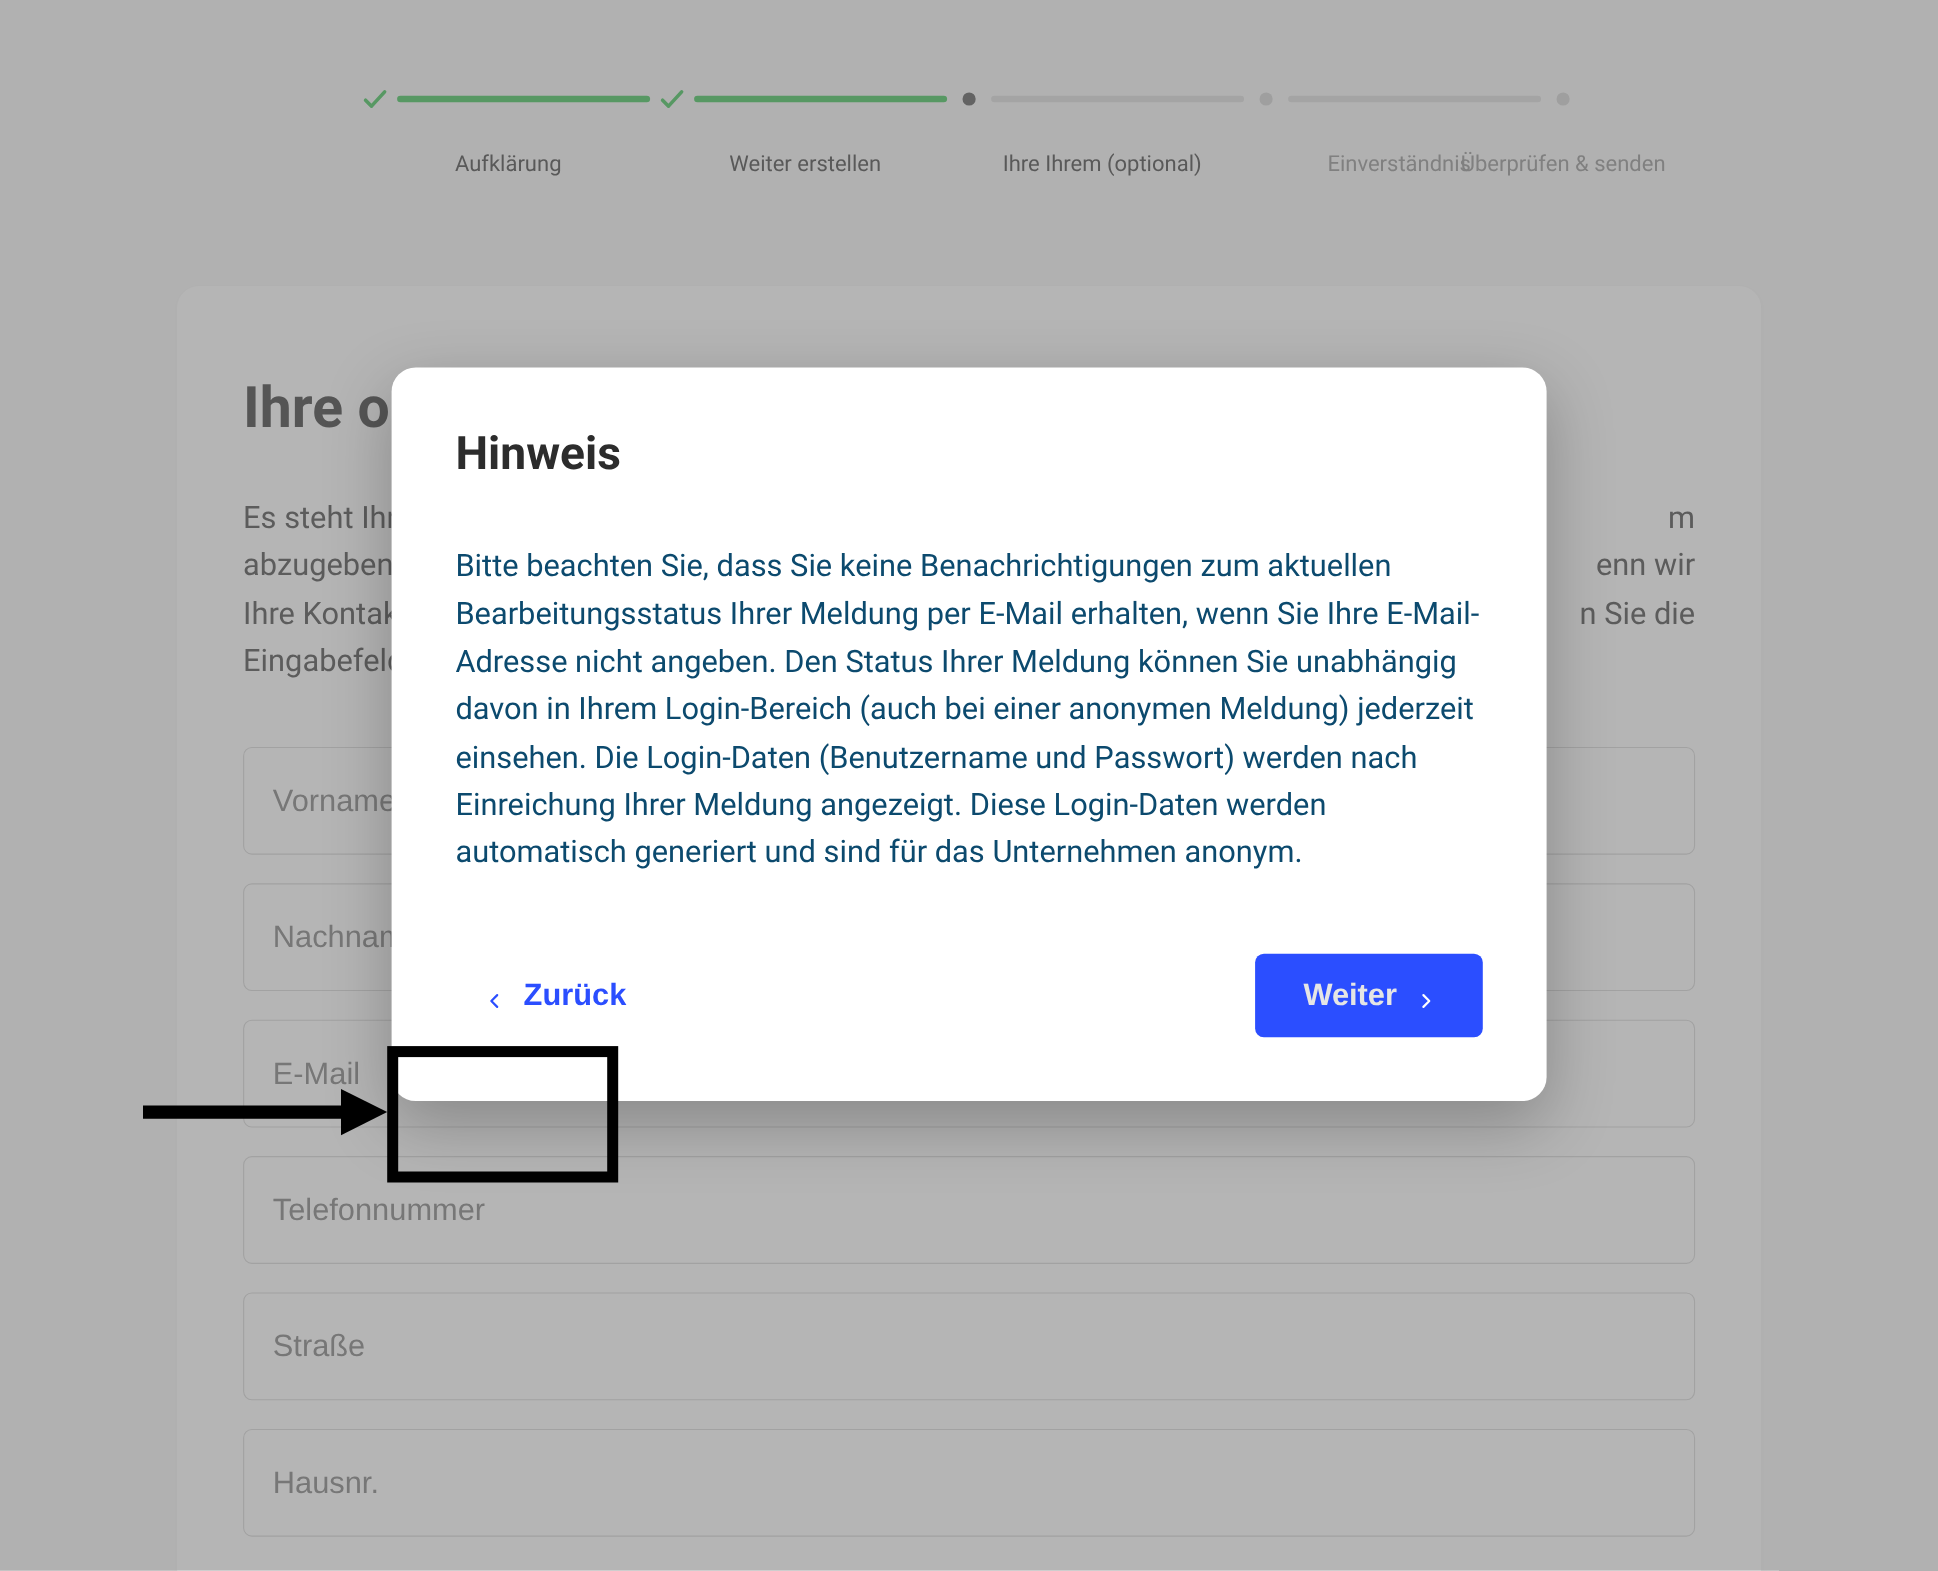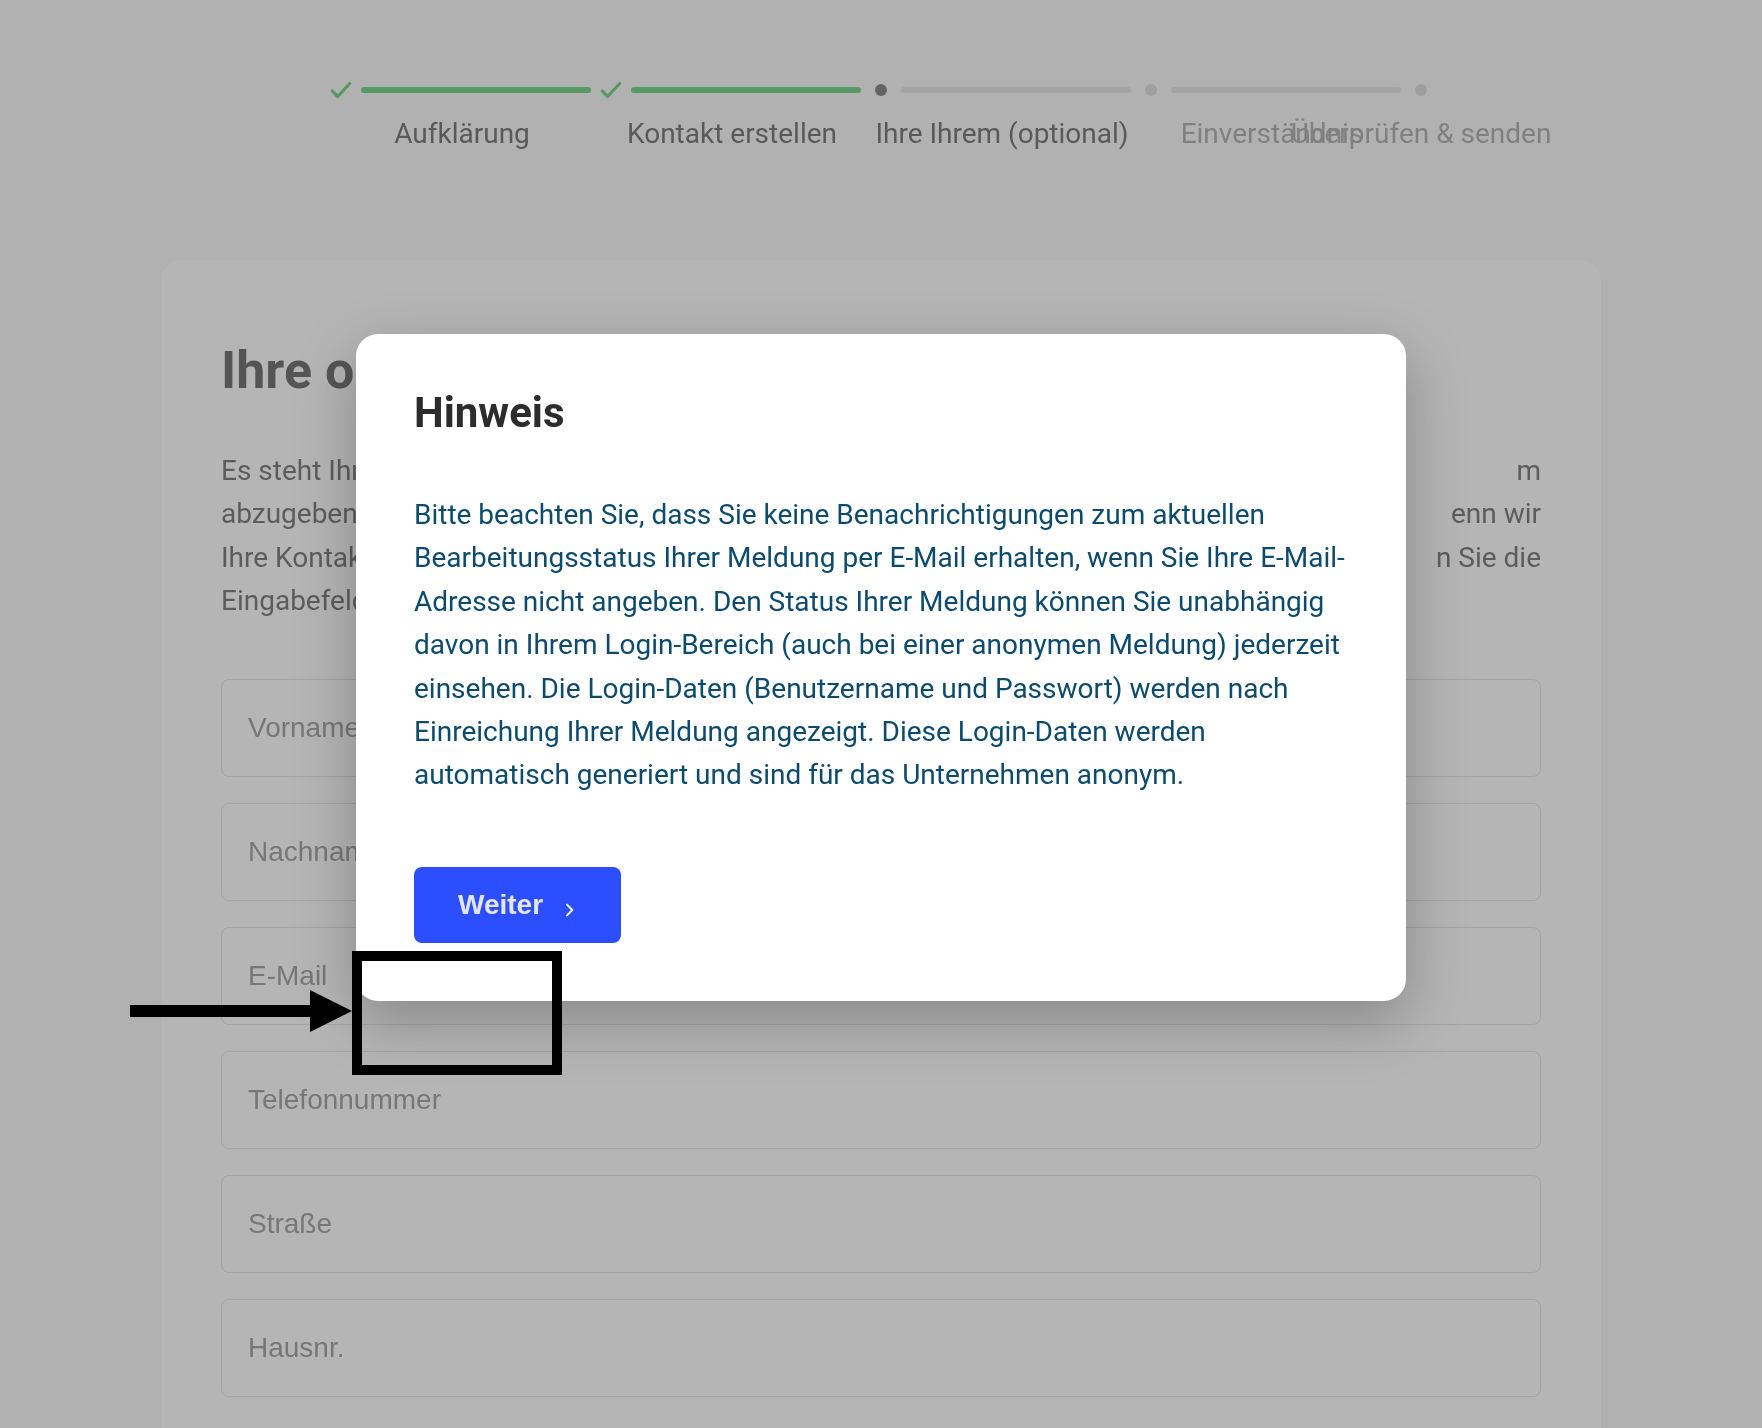--- a/index.html
+++ b/index.html
@@ -46,22 +46,22 @@
       background:#4a4a4a;
     }
     .step-dot.future { background:#cfcfcf; }
     .step-bar {
       height:6px; width:230px; border-radius:3px;
       margin:0 6px;
     }
     .step-bar.done { background:#2fbf4a; }
     .step-bar.future { background:#d9d9d9; }
     .step-label {
-      margin-top:23px;
-      font-size:28px;
+      margin-top:42px;
+      font-size:20px;
       color:#333;
       white-space:nowrap;
       text-align:right;
       position:absolute;
       top:14px;
     }
     .step-label.future { color:#8a8a8a; }
 
     .card {
       margin:120px auto 0;
@@ -180,21 +180,21 @@
 
     <div class="step">
       <div class="step-row">
         <span class="step-marker step-check">
           <svg viewBox="0 0 24 24" fill="none" stroke="#2fbf4a" stroke-width="3" stroke-linecap="round" stroke-linejoin="round">
               <polyline points="4 13 9 18 20 6"></polyline>
             </svg>
         </span>
         <span class="step-bar done"></span>
       </div>
-      <span class="step-label">Kontakt erstellen</span>
+      <span class="step-label">Weiter erstellen</span>
     </div>
 
     <div class="step">
       <div class="step-row">
         <span class="step-marker">
             <span class="step-dot"></span>
           </span>
         <span class="step-bar future"></span>
       </div>
       <span class="step-label">Ihre Ihrem (optional)</span>
@@ -238,20 +238,28 @@
     <input class="field" placeholder="Telefonnummer" style="">
     <input class="field" placeholder="Straße" style="">
     <input class="field" placeholder="Hausnr." style="">
   </div>
 
   <div class="overlay">
     <div class="modal">
       <h2 class="modal-title">Hinweis</h2>
       <p class="modal-body">Bitte beachten Sie, dass Sie keine Benachrichtigungen zum aktuellen Bearbeitungsstatus Ihrer Meldung per E-Mail erhalten, wenn Sie Ihre E-Mail-Adresse nicht angeben. Den Status Ihrer Meldung können Sie unabhängig davon in Ihrem Login-Bereich (auch bei einer anonymen Meldung) jederzeit einsehen. Die Login-Daten (Benutzername und Passwort) werden nach Einreichung Ihrer Meldung angezeigt. Diese Login-Daten werden automatisch generiert und sind für das Unternehmen anonym.</p>
       <div class="modal-actions">
+        <button class="btn btn-ghost">
+          <span class="chev">
+            <svg viewBox="0 0 24 24" fill="none" stroke="#2b4eff" stroke-width="3" stroke-linecap="round" stroke-linejoin="round">
+                <polyline points="15 4 7 12 15 20"></polyline>
+              </svg>
+          </span>
+          <span>Zurück</span>
+        </button>
         <button class="btn btn-primary">
           <span>Weiter</span>
           <span class="chev">
             <svg viewBox="0 0 24 24" fill="none" stroke="#fff" stroke-width="3" stroke-linecap="round" stroke-linejoin="round">
                 <polyline points="9 4 17 12 9 20"></polyline>
               </svg>
           </span>
         </button>
       </div>
     </div>

